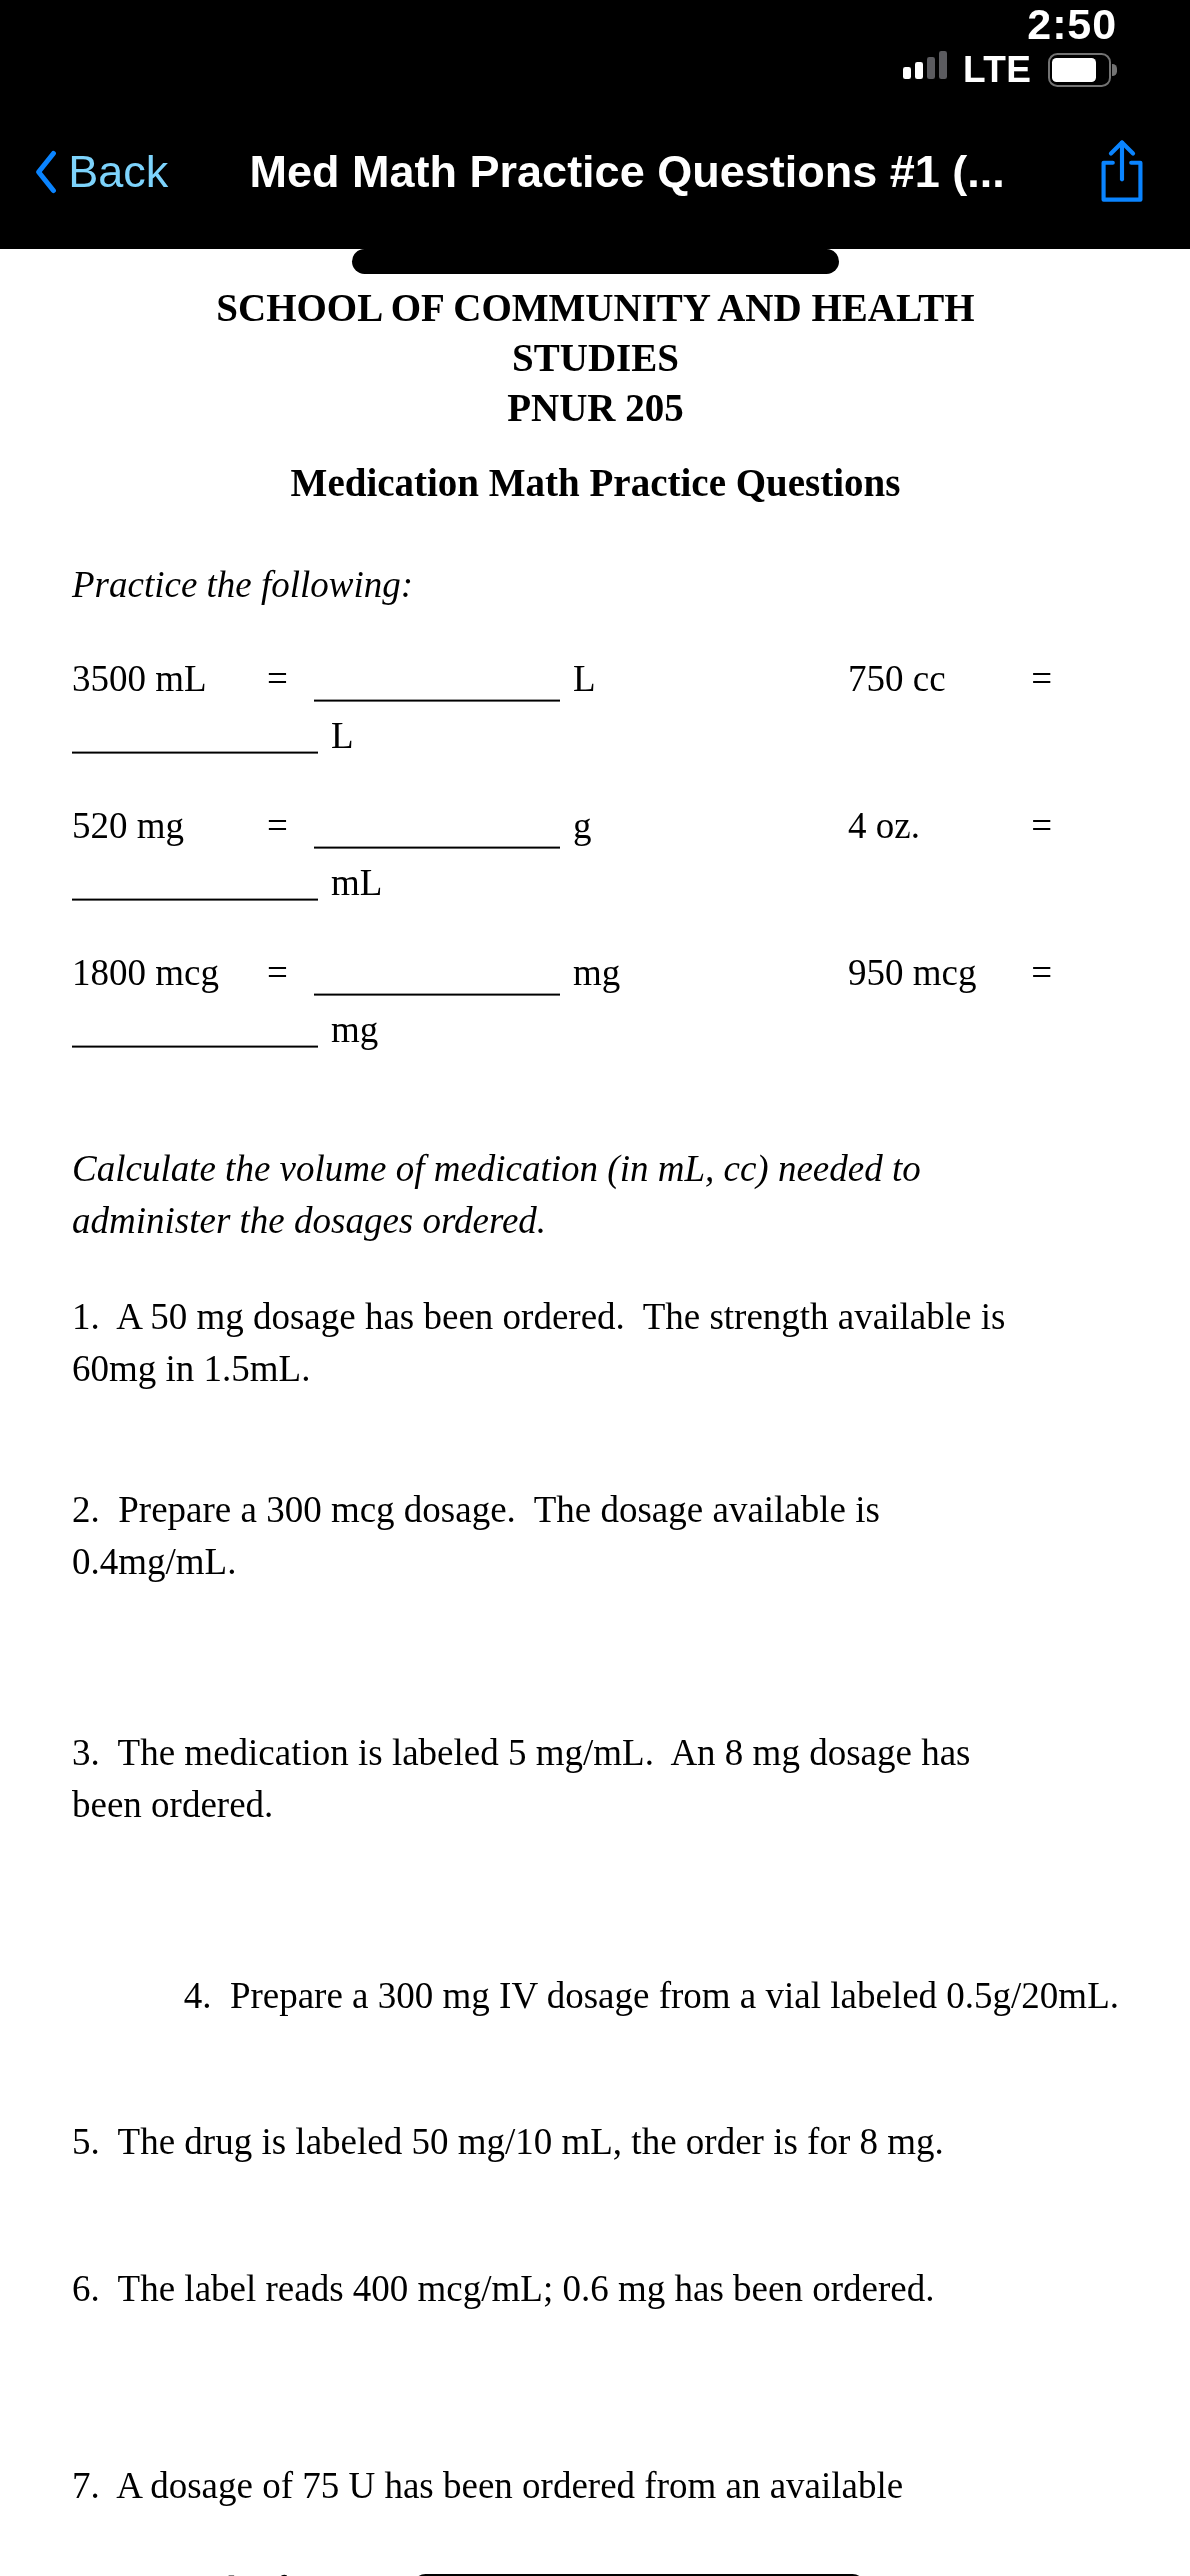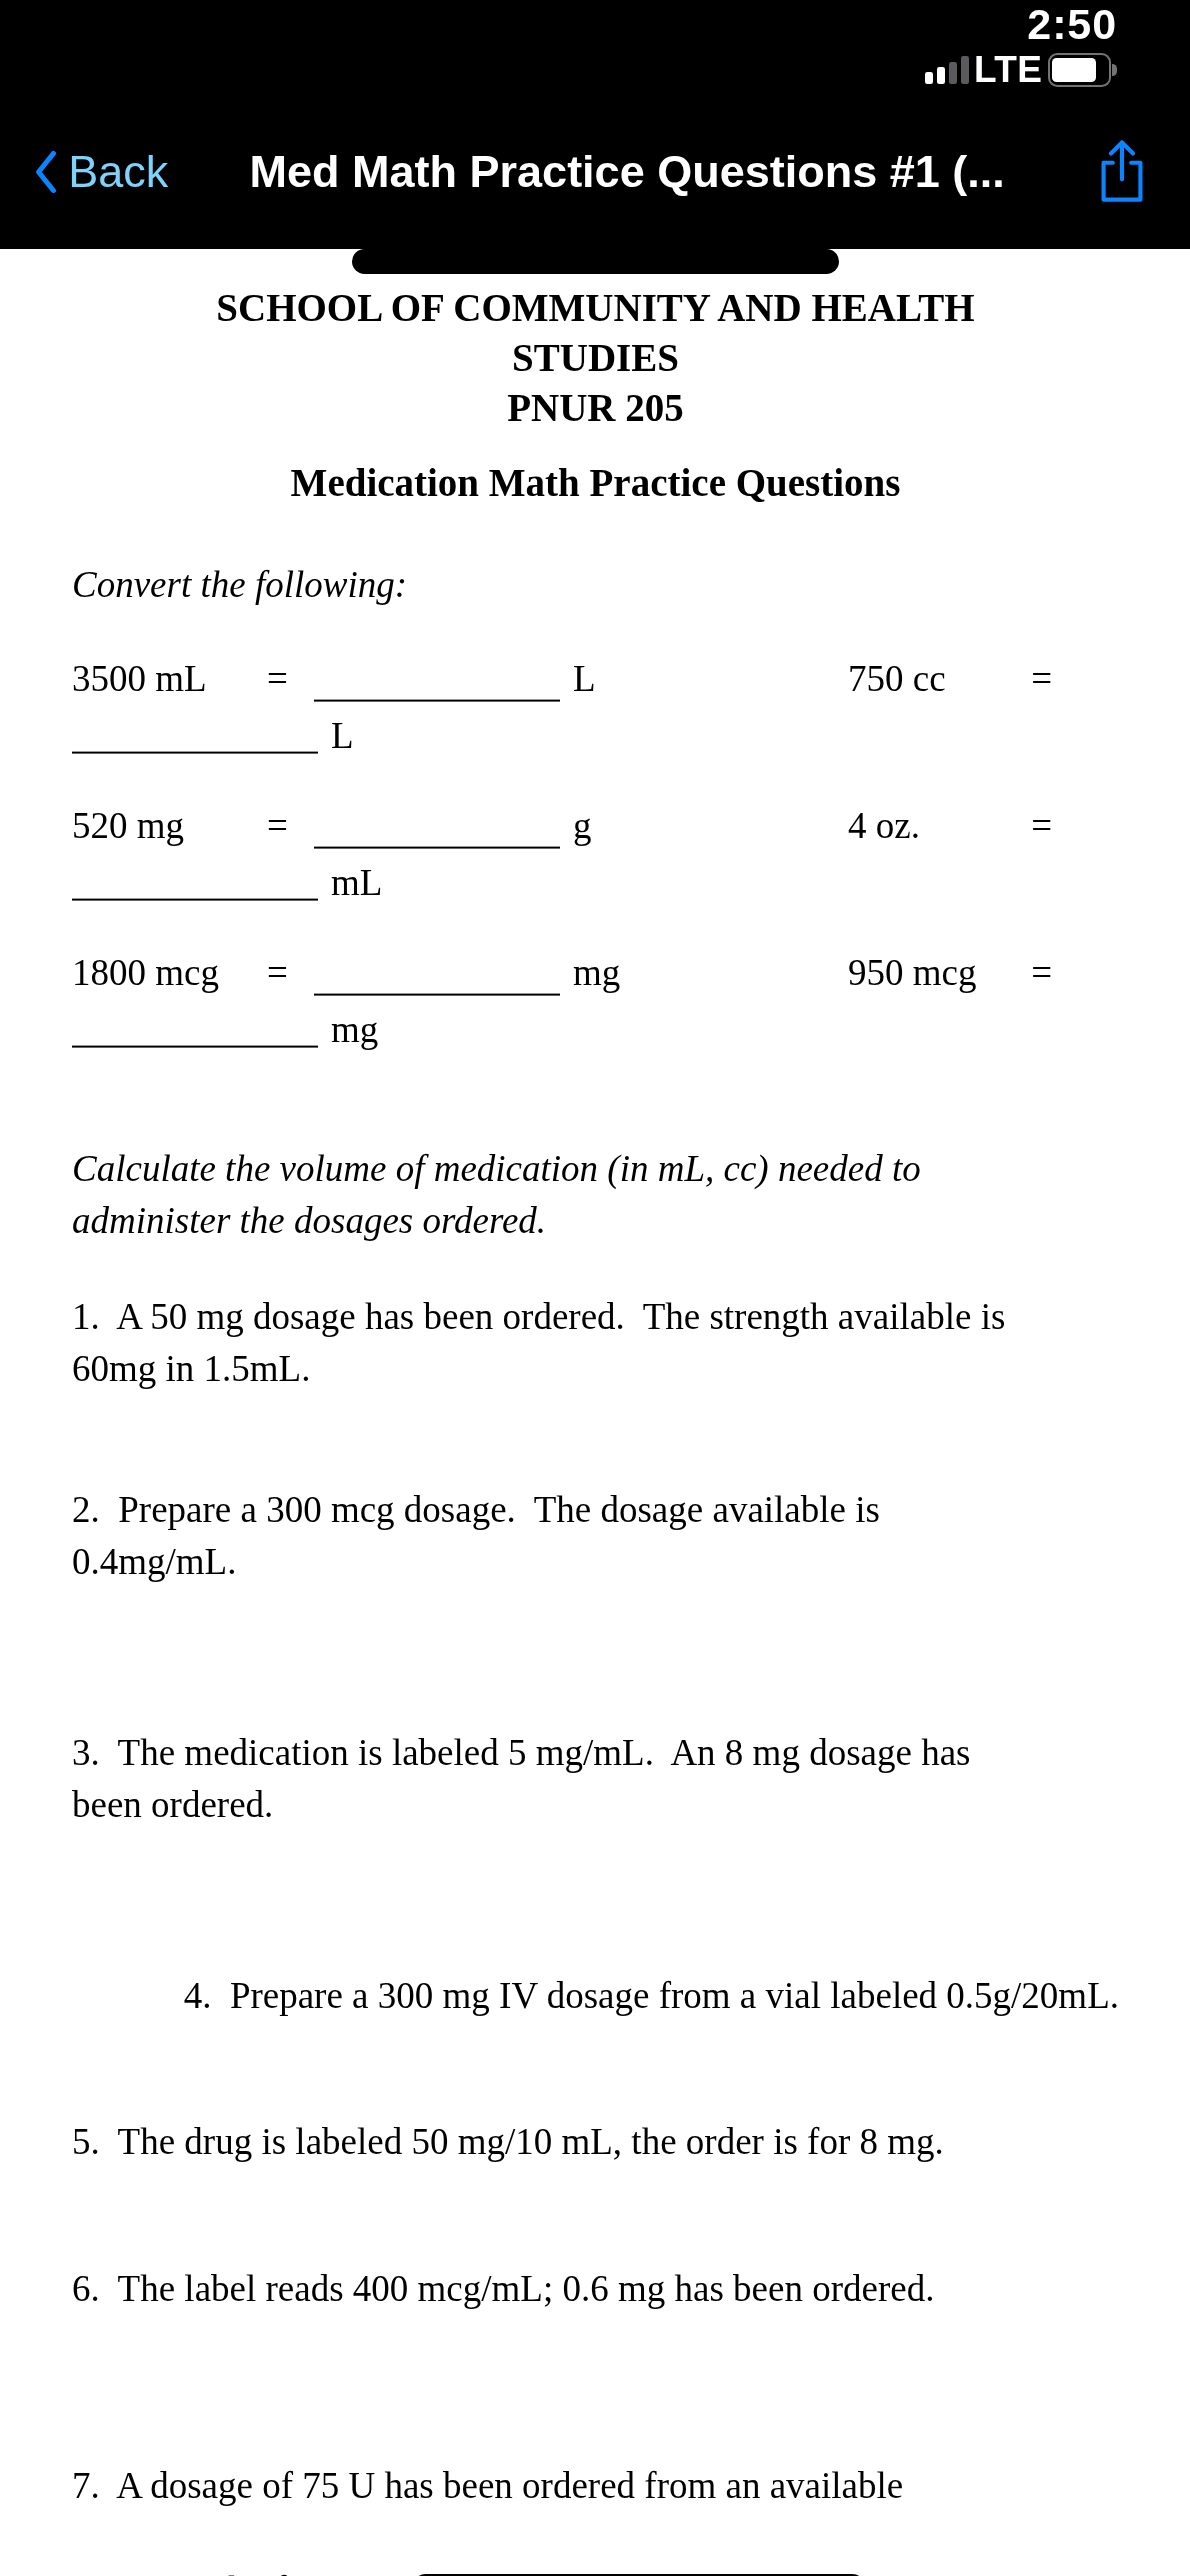--- a/index.html
+++ b/index.html
@@ -15,21 +15,21 @@
   .topbar { background:#000; height:249px; }
 
   .statusbar {
     height:96px; box-sizing:border-box;
     display:flex; justify-content:space-between; align-items:flex-end;
     padding:0 74px 9.3px 109px;
     color:#fff;
     flex-direction:column;
   }
   .time { font-size:43px; font-weight:700; letter-spacing:0.9px; }
-  .status-right { display:flex; align-items:center; gap:5px; }
+  .status-right { display:flex; gap:16px; }
   .signal { display:flex; align-items:flex-end; gap:3.7px; height:30px; padding-bottom:1.9px; }
   .signal i { display:block; width:8.3px; border-radius:2.3px; background:#5b5b5f; }
   .signal .b1 { height:12px; } .signal .b2 { height:16.7px; }
   .signal .b3 { height:22px; } .signal .b4 { height:28px; }
   .signal i.on { background:#fff; }
   .lte { font-size:37px; font-weight:600; letter-spacing:0.5px; }
   .battery { display:flex; align-items:center; }
   .battery-body {
     position:relative; width:59px; height:30px;
     border:2.8px solid rgba(255,255,255,0.45); border-radius:9.3px;
@@ -154,21 +154,21 @@
   <div class="redact redact-top"></div>
 
   <div class="doc-header">
     <div>SCHOOL OF COMMUNITY AND HEALTH</div>
     <div>STUDIES</div>
     <div>PNUR 205</div>
   </div>
 
   <div class="doc-title">Medication Math Practice Questions</div>
 
-  <div class="convert-heading">Convert the following:</div>
+  <div class="convert-heading">Practice the following:</div>
 
   <div class="conv-row first">
     <div class="conv-line1">
       <div class="conv-left">
         <span class="conv-label">3500 mL</span>
         <span class="eq">=</span>
         <span class="blank"></span>
         <span class="unit">L</span>
       </div>
       <div class="conv-right">

